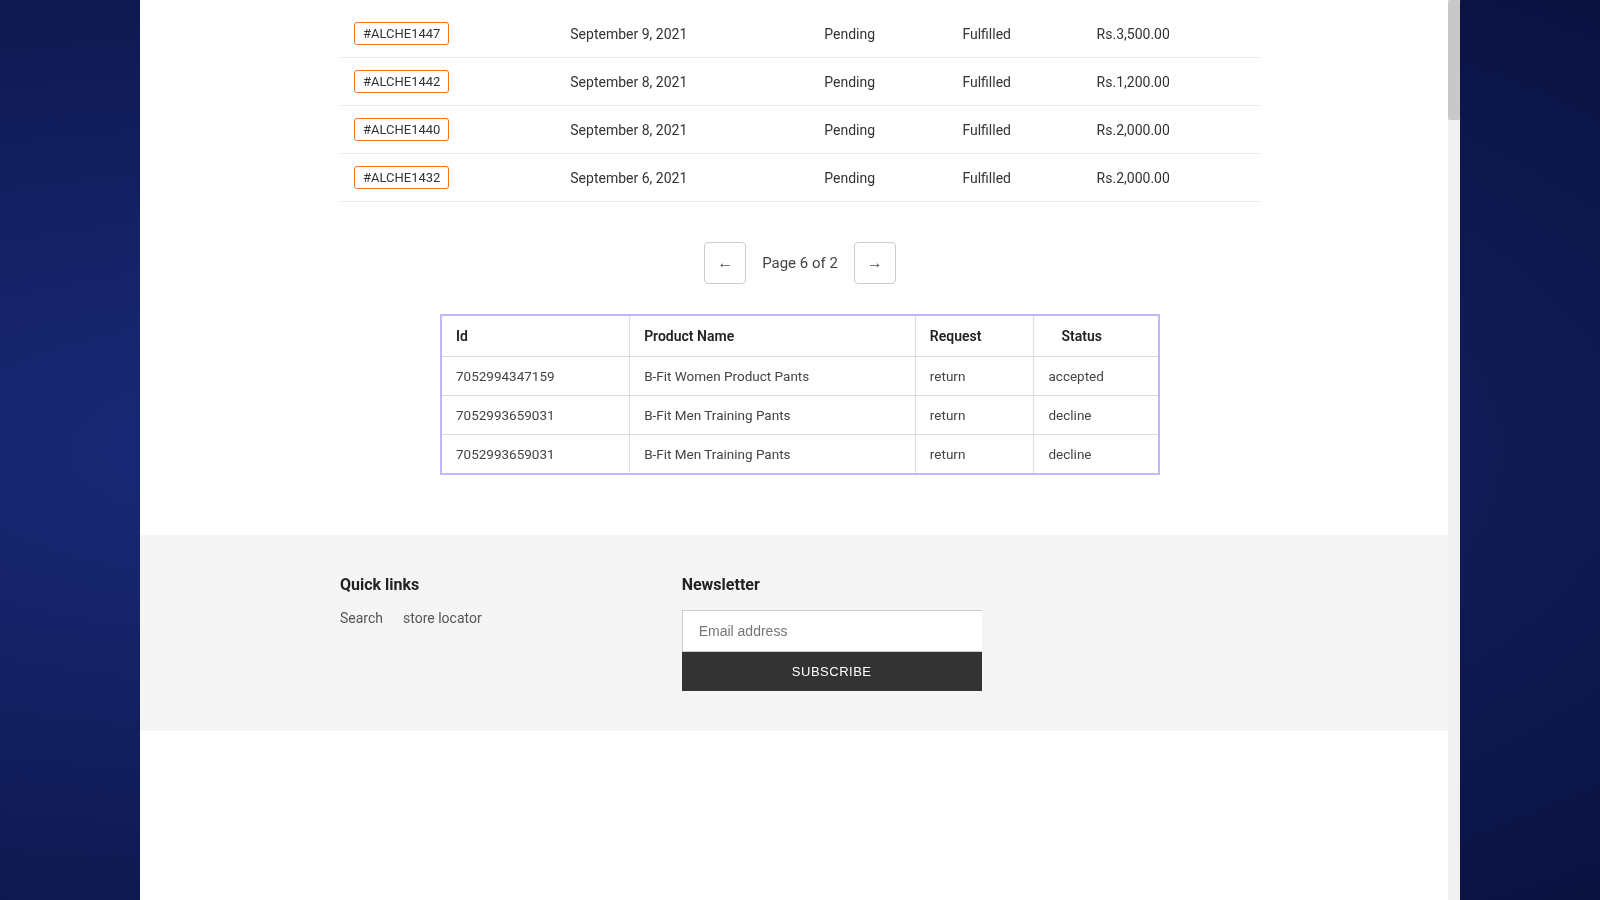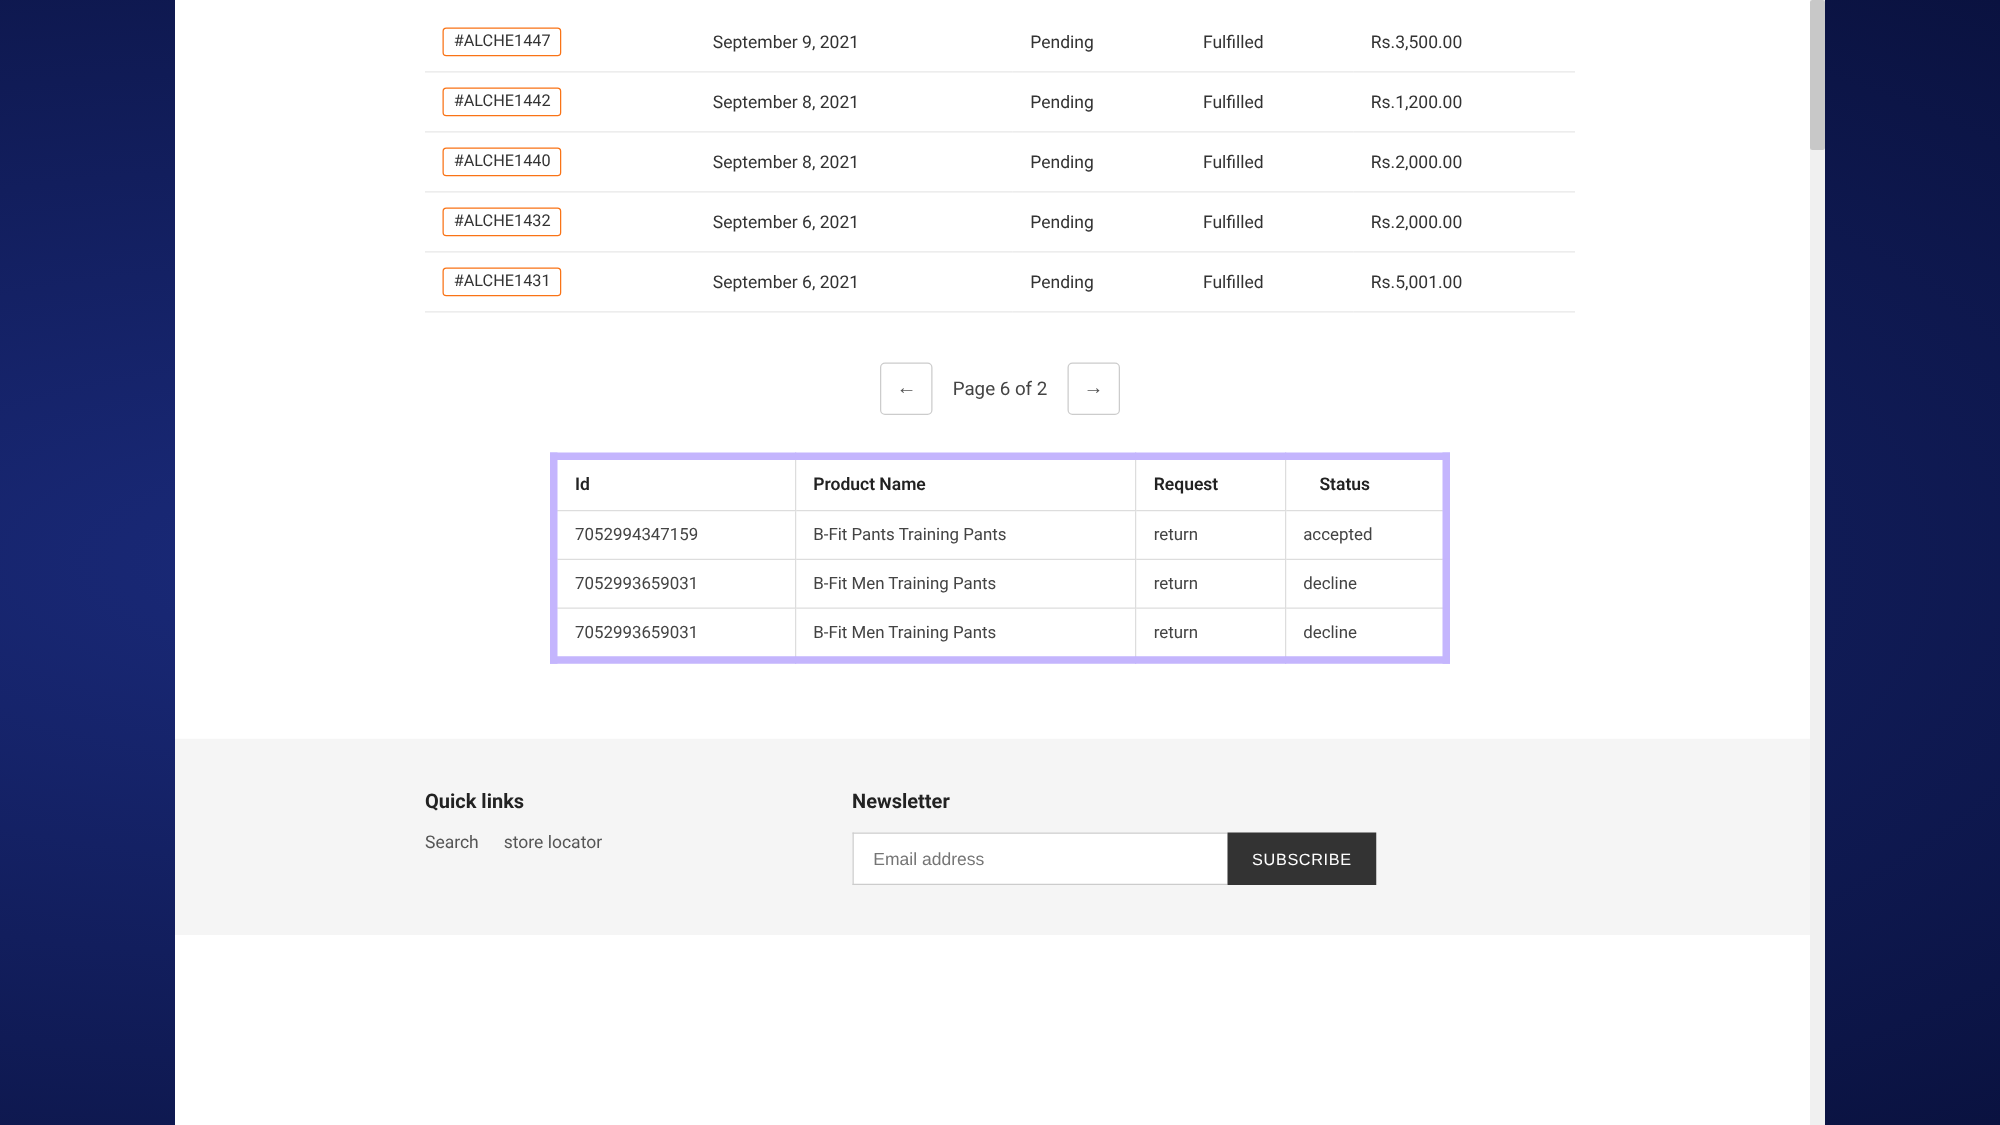--- a/index.html
+++ b/index.html
@@ -78,21 +78,21 @@
     }
 
     
     .returns-section {
       padding: 0 300px 0 300px;
     }
 
     .returns-table {
       width: 100%;
       border-collapse: collapse;
-      border: 6px solid #c4b5fd;
+      border: 2px solid #c4b5fd;
     }
 
     .returns-table th {
       padding: 12px 14px;
       font-size: 14px;
       font-weight: 600;
       color: #222;
       text-align: left;
       border-bottom: 1px solid #ddd;
       border-right: 1px solid #ddd;
@@ -145,20 +145,21 @@
     .footer-link {
       font-size: 14px;
       color: #555;
       cursor: pointer;
       text-decoration: none;
     }
 
     .newsletter-form {
       display: flex;
       gap: 0;
+      flex-direction: column;
     }
 
     .email-input {
       width: 300px;
       padding: 12px 16px;
       border: 1px solid #ccc;
       border-right: none;
       font-size: 14px;
       color: #666;
       outline: none;
@@ -227,27 +228,20 @@
       <td>Pending</td>
       <td>Fulfilled</td>
       <td>Rs.2,000.00</td>
     </tr>
           <tr>
       <td><span class="order-id-badge">#ALCHE1432</span></td>
       <td>September 6, 2021</td>
       <td>Pending</td>
       <td>Fulfilled</td>
       <td>Rs.2,000.00</td>
-    </tr>
-          <tr>
-      <td><span class="order-id-badge">#ALCHE1431</span></td>
-      <td>September 6, 2021</td>
-      <td>Pending</td>
-      <td>Fulfilled</td>
-      <td>Rs.5,001.00</td>
     </tr>
         </tbody>
     </table>
   </div>
 
   <div class="pagination">
     <button class="pagination-btn">
       <span>←</span>
     </button>
     <span class="pagination-text">Page 6 of 2</span>
@@ -262,21 +256,21 @@
       <tr>
             <th>Id</th>
             <th>Product Name</th>
             <th>Request</th>
             <th>Status</th>
           </tr>
         </thead>
       <tbody id="returns-tbody">
       <tr>
       <td>7052994347159</td>
-      <td>B-Fit Pants Training Pants</td>
+      <td>B-Fit Women Product Pants</td>
       <td>return</td>
       <td>accepted</td>
     </tr>
           <tr>
       <td>7052993659031</td>
       <td>B-Fit Men Training Pants</td>
       <td>return</td>
       <td>decline</td>
     </tr>
           <tr>

